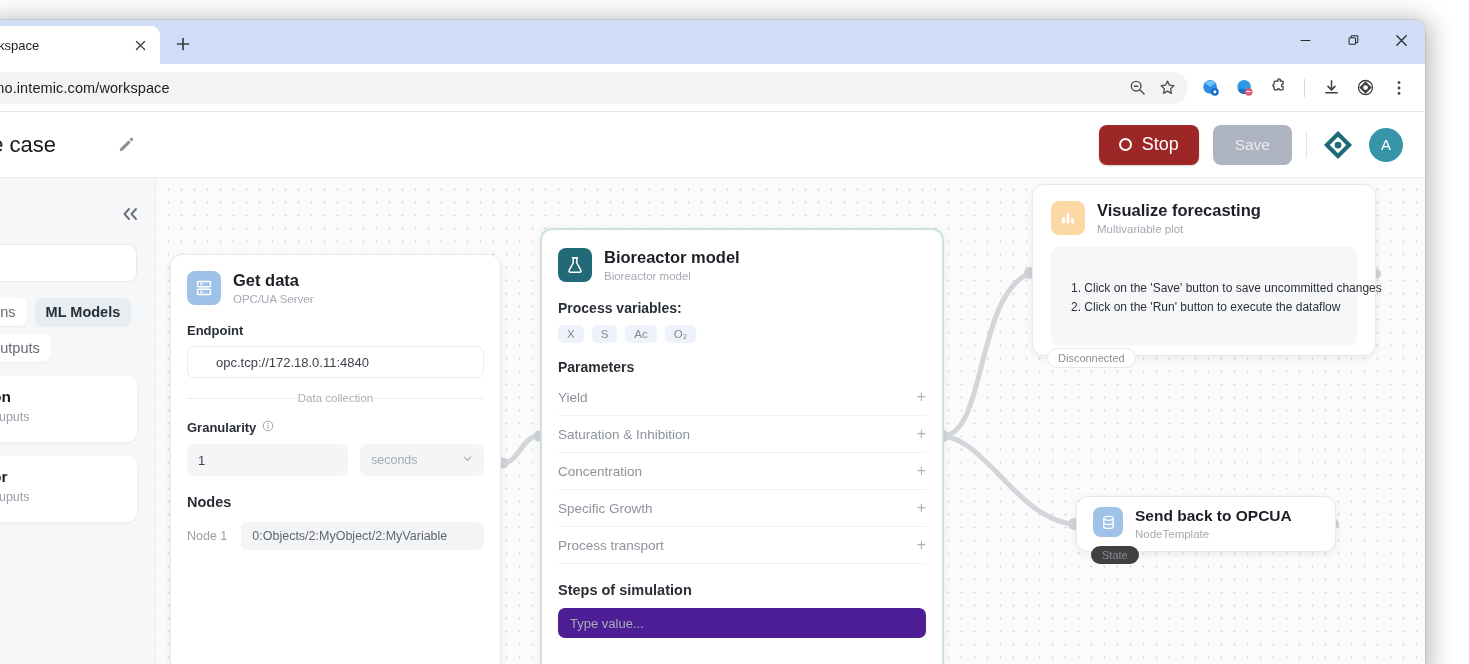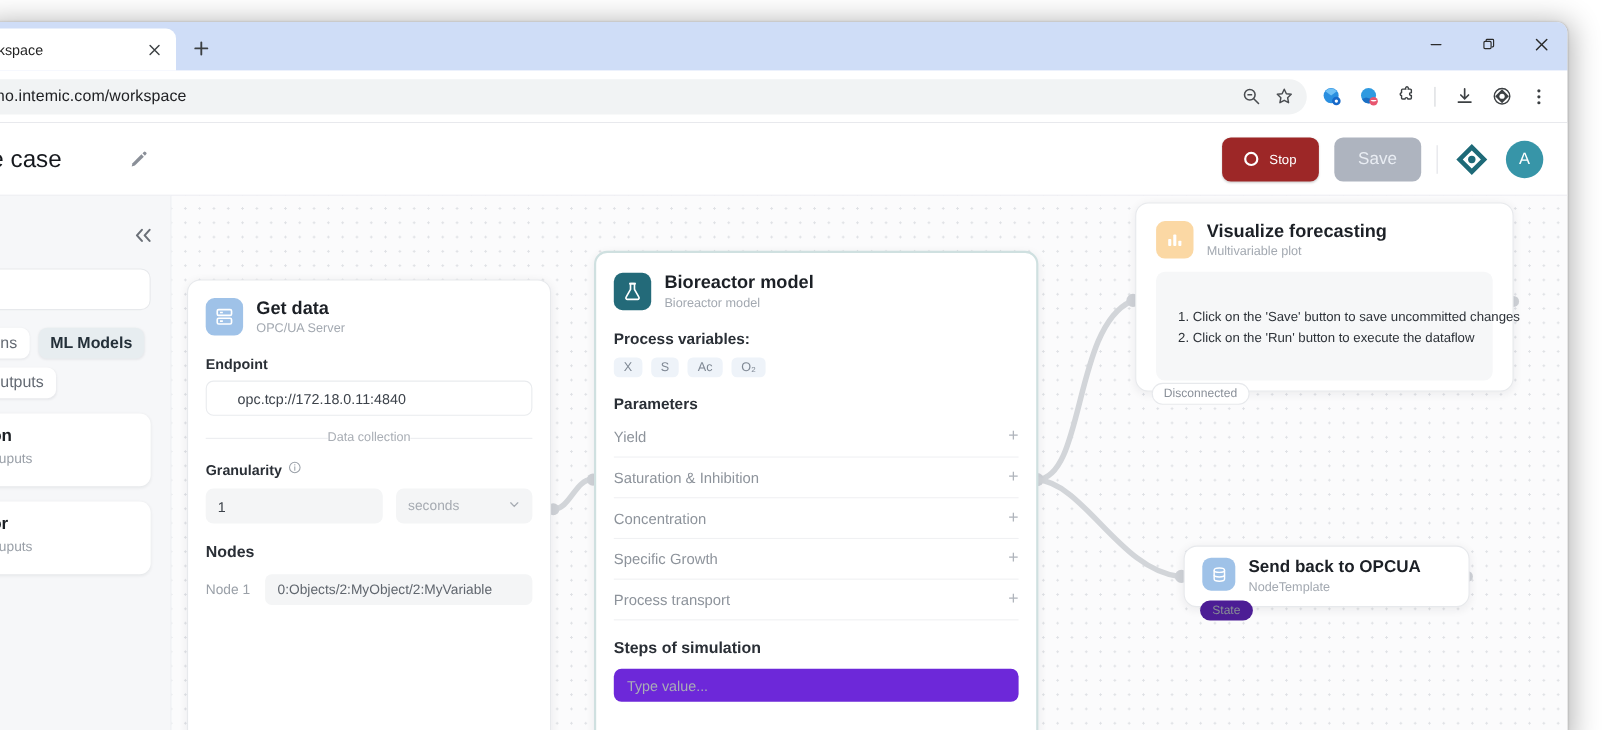--- a/index.html
+++ b/index.html
@@ -91,21 +91,21 @@
   .apptitle {
     font-size: 22px; font-weight: 500; color:#15181d;
     margin-left: -12px; white-space:nowrap;
   }
   .pencil { margin-left: 62px; color:#8a8f98; display:flex;align-items:center; }
   .hdr-right { margin-left:auto; display:flex; align-items:center; gap:14px; }
   .btn-stop {
     display:flex; align-items:center; gap:10px;
     background:#9d2727; color:#fff;
     border-radius: 8px; height:40px; padding: 0 20px;
-    font-size: 12px; font-weight: 500;
+    font-size: 18px; font-weight: 500;
     box-shadow: 0 1px 2px rgba(0,0,0,.18);
   }
   .stop-dot { width:13px;height:13px;border-radius:50%;border:2.5px solid #fff; display:block;}
   .btn-save {
     background:#aeb4bf; color:#e9edf3;
     border-radius: 8px; height:40px; padding: 0 22px;
     font-size: 15.5px; font-weight:500;
     display:flex;align-items:center;
   }
   .hdr-sep { width:1px; height:26px; background:#e0e2e7; }
@@ -212,21 +212,21 @@
   }
   .viz-line { font-size:12px; color:#2d3238; line-height:1.55; white-space:nowrap; }
   .badge {
     position:absolute; left:14px; bottom:-13px;
     background:#fff; border:1px solid #e7e9ec; border-radius:12px;
     font-size:11px; color:#8a9099; padding: 3px 10px;
   }
 
   .tag-state {
     position:absolute; left:14px; bottom:-13px;
-    background:#4c1d95; border-radius:11px;
+    background:#404040; border-radius:11px;
     font-size:11px; color:#878d95; padding:3px 11px;
   }
 </style>
 </head>
 <body>
 
 <div id="root">
   <div class="browser">
 
     <div class="tabstrip">
@@ -496,21 +496,21 @@
                 <span>Specific Growth</span>
                 <span class="plus">+</span>
               </div>
               <div class="param-row">
                 <span>Process transport</span>
                 <span class="plus">+</span>
               </div>
             </div>
 
             <div class="fld-label" style="margin-top:18px;font-size:14.5px;">Steps of simulation</div>
-            <div style="margin-top:10px;height:30px;background:#6d28d9;border-radius:7px;display:flex;align-items:center;padding:0 12px;font-size:13px;color:#a9aeb5;">Type value...</div>
+            <div style="margin-top:10px;height:30px;background:#4c1d95;border-radius:7px;display:flex;align-items:center;padding:0 12px;font-size:13px;color:#a9aeb5;">Type value...</div>
           </div>
 
           <div class="node" style="left:876px; top:6px; width:344px; height:172px; padding:16px 18px 0;">
             <div class="node-hdr">
               <div class="node-ico" style="background:#fbd8a4;">
                 <svg width="18" height="18" viewBox="0 0 18 18" fill="#fff">
                   <rect x="3" y="8.2" width="2.8" height="6.4" rx="0.8"></rect>
                   <rect x="7.6" y="4.2" width="2.8" height="10.4" rx="0.8"></rect>
                   <rect x="12.2" y="9.8" width="2.8" height="4.8" rx="0.8"></rect>
                 </svg>

